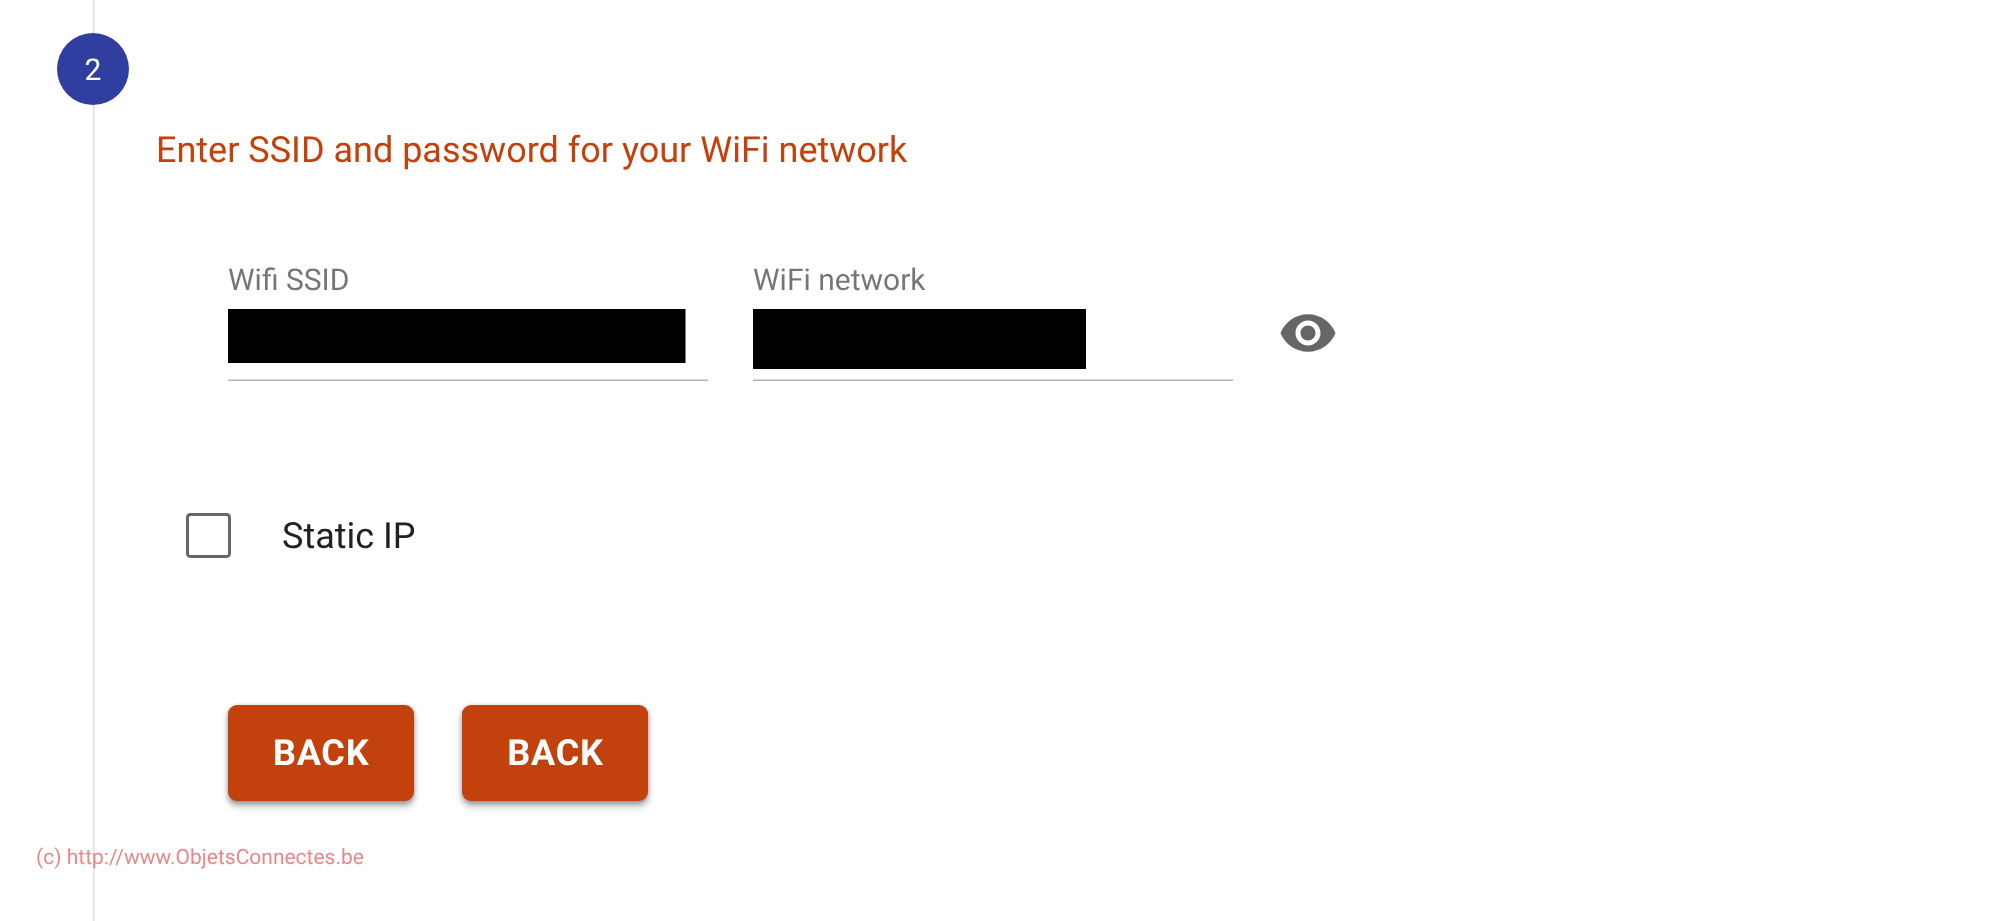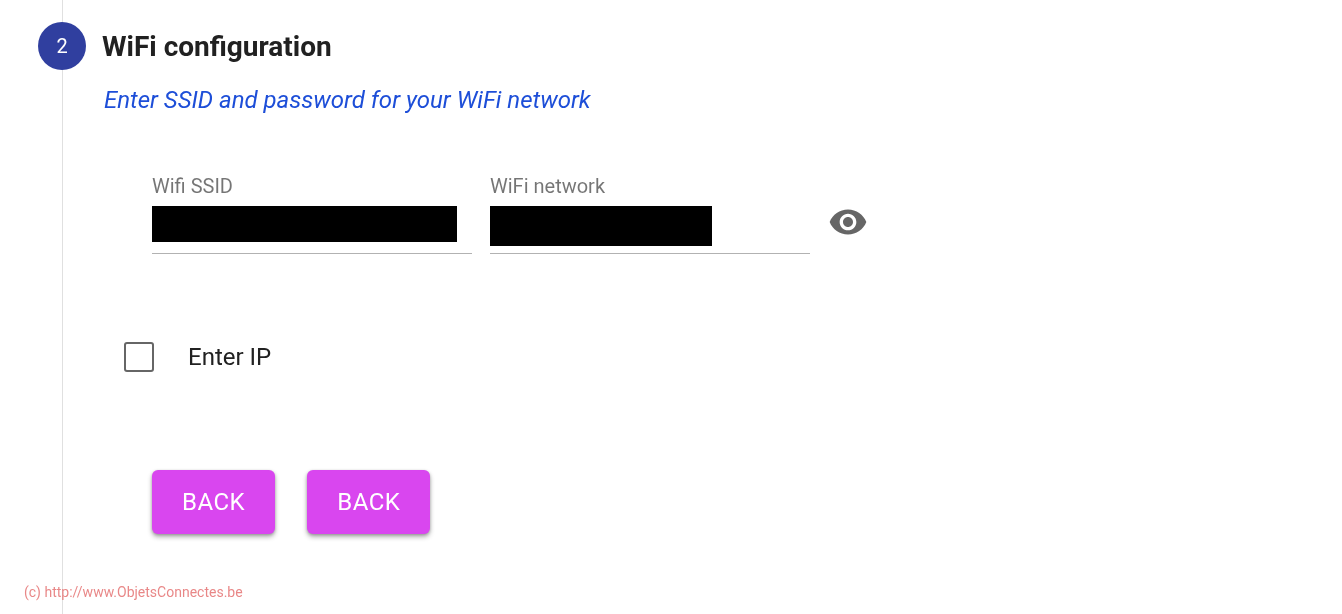--- a/index.html
+++ b/index.html
@@ -48,27 +48,26 @@
       font-weight: 700;
       color: #212121;
     }
     .step-content {
       position: absolute;
       left: 104px;
       top: 86px;
     }
     .step-description {
       font-size: 24px;
-      color: #1d4ed8;
+      color: #c2410c;
       margin-bottom: 60px;
-      font-style: italic;
     }
     .form-row {
       display: flex;
-      gap: 18px;
+      gap: 30px;
       align-items: flex-end;
       margin-left: 48px;
     }
     .form-field {
       display: flex;
       flex-direction: column;
       width: 320px;
     }
     .form-label {
       font-size: 20px;
@@ -140,49 +139,48 @@
       font-size: 24px;
       color: #212121;
     }
     .button-row {
       display: flex;
       gap: 32px;
       margin-top: 98px;
       margin-left: 48px;
     }
     .btn {
-      background: #d946ef;
+      background: #c2410c;
       color: #fff;
       border: none;
       border-radius: 6px;
       font-size: 24px;
-      font-weight: 400;
+      font-weight: 700;
       letter-spacing: 0.5px;
       padding: 18px 30px;
       cursor: pointer;
       box-shadow: 0 3px 5px rgba(0,0,0,0.3), 0 1px 3px rgba(0,0,0,0.2);
       font-family: inherit;
     }
     .copyright {
       position: absolute;
       left: 24px;
-      bottom: 14px;
+      bottom: 34px;
       font-size: 14px;
       color: #e57373;
       opacity: 0.85;
     }
   </style>
 </head>
 <body>
 
 <div class="stepper-line"></div>
 
 <div class="step-header">
   <div class="step-circle">2</div>
-  <div class="step-title">WiFi configuration</div>
 </div>
 
 <div class="step-content">
   <div class="step-description">Enter SSID and password for your WiFi network</div>
 
   <div class="form-row">
     <div class="form-field redacted-ssid">
       <label class="form-label">Wifi SSID</label>
       <input class="form-input" type="text" value="" style="">
     </div>
@@ -194,21 +192,21 @@
 
     <div class="eye-wrap">
       <svg class="eye-icon" viewBox="0 0 24 24">
         <path d="M12 4.5C7 4.5 2.73 7.61 1 12c1.73 4.39 6 7.5 11 7.5s9.27-3.11 11-7.5c-1.73-4.39-6-7.5-11-7.5zM12 17c-2.76 0-5-2.24-5-5s2.24-5 5-5 5 2.24 5 5-2.24 5-5 5zm0-8c-1.66 0-3 1.34-3 3s1.34 3 3 3 3-1.34 3-3-1.34-3-3-3z"></path>
       </svg>
     </div>
   </div>
 
   <div class="checkbox-row">
     <div class="checkbox"></div>
-    <div class="checkbox-label">Enter IP</div>
+    <div class="checkbox-label">Static IP</div>
   </div>
 
   <div class="button-row">
     <button class="btn">BACK</button>
     <button class="btn">BACK</button>
   </div>
 </div>
 
 <div class="copyright">(c) http://www.ObjetsConnectes.be</div>
 

